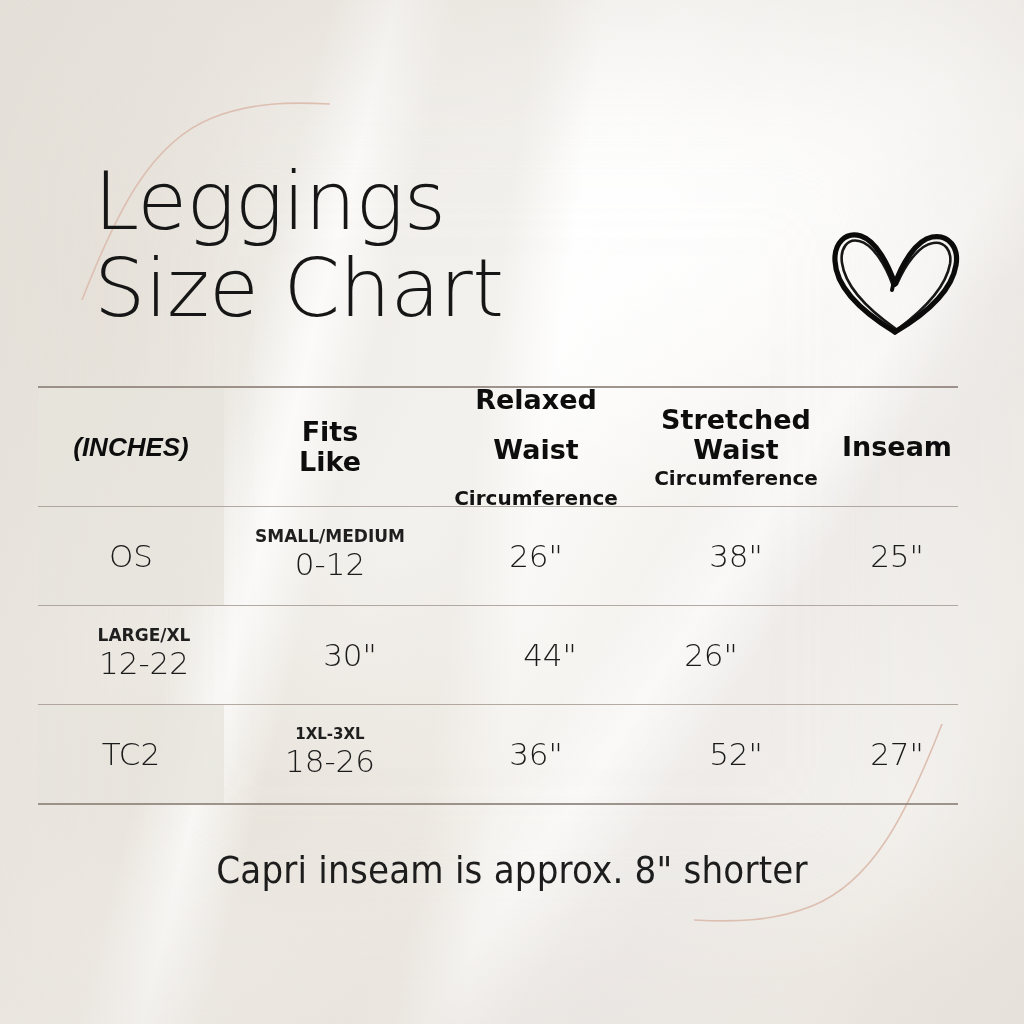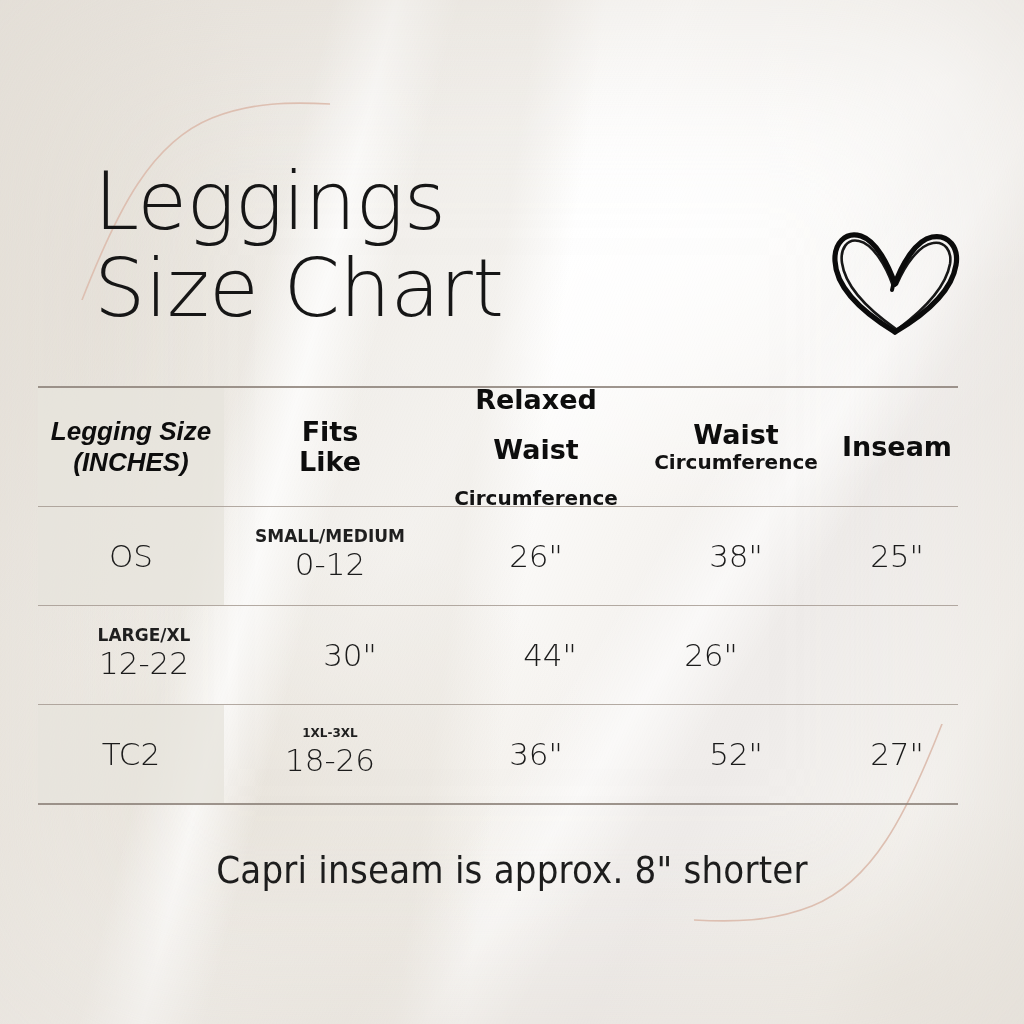--- a/index.html
+++ b/index.html
@@ -184,21 +184,21 @@
   }
   .val-caption {
     font-family: "DejaVu Sans", sans-serif;
     font-weight: 700;
     font-size: 17px;
     line-height: 1.1;
     color: #1f1f1f;
     margin-bottom: 2px;
   }
   .val-caption.small {
-    font-size: 12px;
+    font-size: 15px;
   }
   .fits-stack {
     display: flex;
     flex-direction: column;
     align-items: center;
     justify-content: center;
     transform: translateY(-2px);
   }
 
   
@@ -250,33 +250,33 @@
       <path d="M66 76 C 67 70, 69 66, 72 63" stroke-width="4"></path>
     </g>
   </svg>
 
   <div id="size-table">
 
     <div class="rule"></div>
 
     <div class="trow header-row">
       <div class="tcell c-size">
-        <div class="hdr-italic">Legging Size</div>
         <div class="hdr-italic">(INCHES)</div>
       </div>
       <div class="tcell c-fits">
         <div class="hdr-bold">Fits</div>
         <div class="hdr-bold">Like</div>
       </div>
       <div class="tcell c-relaxed">
         <div class="hdr-bold">Relaxed</div>
         <div class="hdr-bold">Waist</div>
         <div class="hdr-sub">Circumference</div>
       </div>
       <div class="tcell c-stretch">
+        <div class="hdr-bold">Stretched</div>
         <div class="hdr-bold">Waist</div>
         <div class="hdr-sub">Circumference</div>
       </div>
       <div class="tcell c-inseam">
         <div class="hdr-bold">Inseam</div>
       </div>
     </div>
 
     <div class="rule thin"></div>
 

